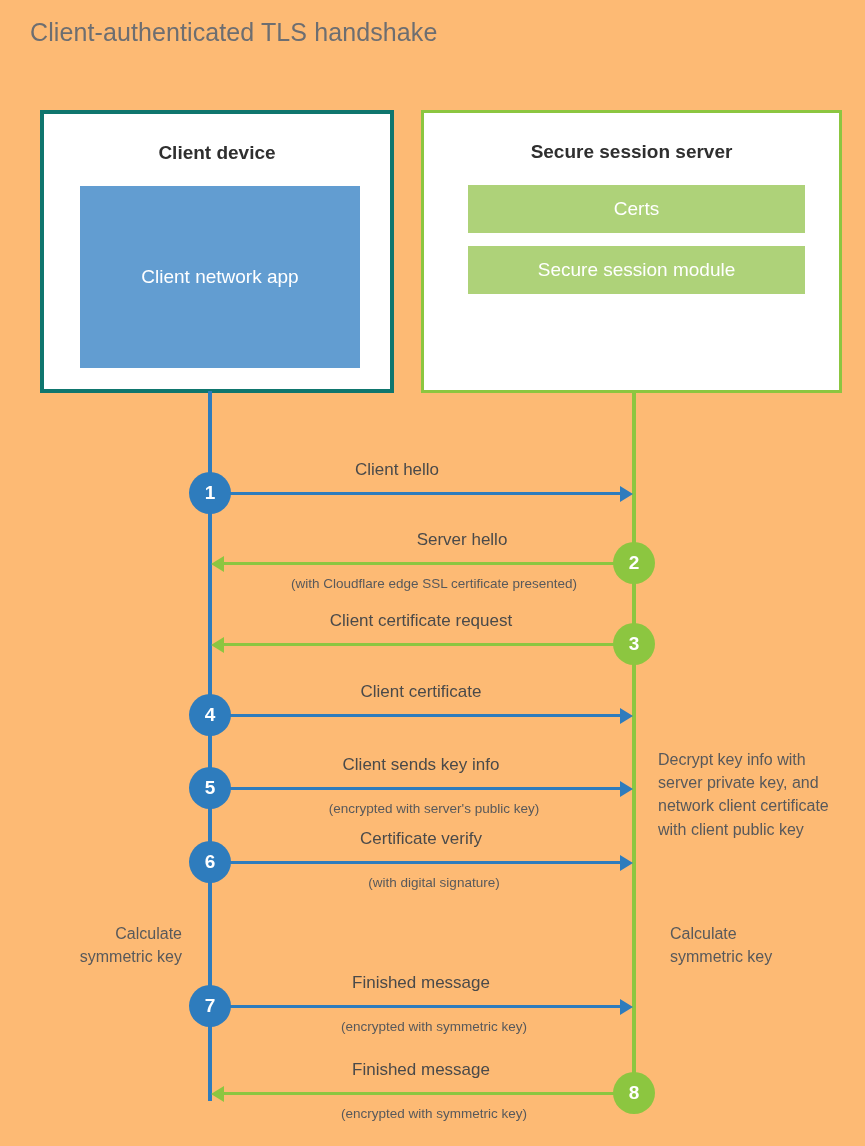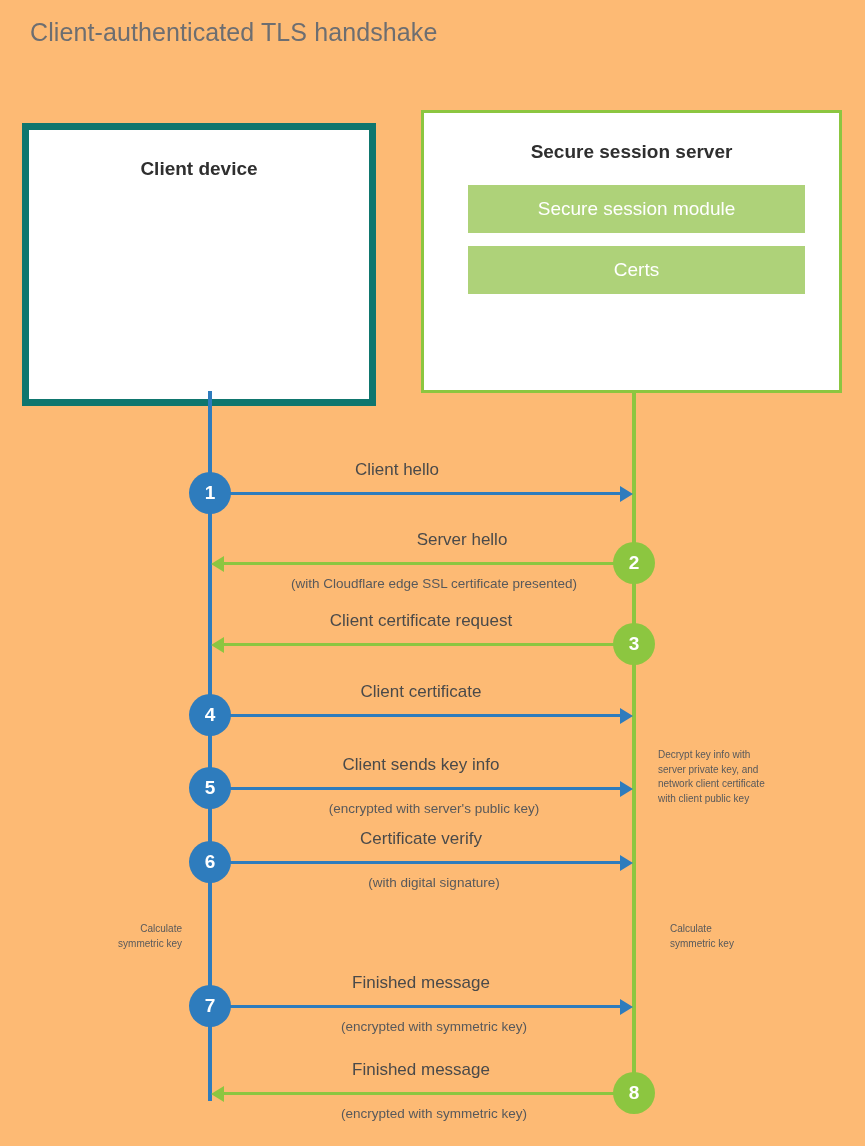--- a/index.html
+++ b/index.html
@@ -33,26 +33,25 @@
     white-space: nowrap;
   }
 
   
   .actor-box {
     position: absolute;
     box-sizing: border-box;
     background: #ffffff;
   }
   .actor-box.client {
-    left: 22px;
+    left: 40px;
     top: 110px;
     width: 354px;
     height: 283px;
-    border: 7px solid #0f766e;
-    margin-top: 13px;
+    border: 4px solid #0f766e;
   }
   .actor-box.server {
     left: 421px;
     top: 110px;
     width: 421px;
     height: 283px;
     border: 3px solid #8CC640;
   }
   .actor-title {
     position: absolute;
@@ -179,21 +178,21 @@
     font-size: 13.5px;
     white-space: nowrap;
     transform: translateX(-50%);
     top: 13px;
     margin-left: 13px;
   }
 
   
   .side-note {
     position: absolute;
-    font-size: 10px;
+    font-size: 16px;
     color: #58595b;
     line-height: 1.45;
   }
   .side-note.left {
     right: 683px;
     text-align: right;
     top: 922px;
     width: 210px;
   }
   .side-note.right-calc {
@@ -212,27 +211,33 @@
 </style>
 </head>
 <body>
 
 <div id="stage">
 
   <div class="diagram-title">Client-authenticated TLS handshake</div>
 
   <div class="actor-box client">
     <div class="actor-title">Client device</div>
+    <div class="client-app">
+      <div>
+        <span class="nl">Client network</span>
+        <span class="nl">app</span>
+      </div>
+    </div>
   </div>
 
   <div class="actor-box server">
     <div class="actor-title">Secure session server</div>
     <div class="server-bars">
+      <div class="server-bar">Certs</div>
       <div class="server-bar">Secure session module</div>
-      <div class="server-bar">Certs</div>
     </div>
   </div>
 
   <div class="lifeline client-line"></div>
   <div class="lifeline server-line"></div>
 
   <div class="msg" style="top:493px; left:0;">
     <div class="shaft blue" style="left:210px; width:410px;"></div>
     <div class="head right blue" style="left:620px;"></div>
     <div class="badge blue">1</div>

